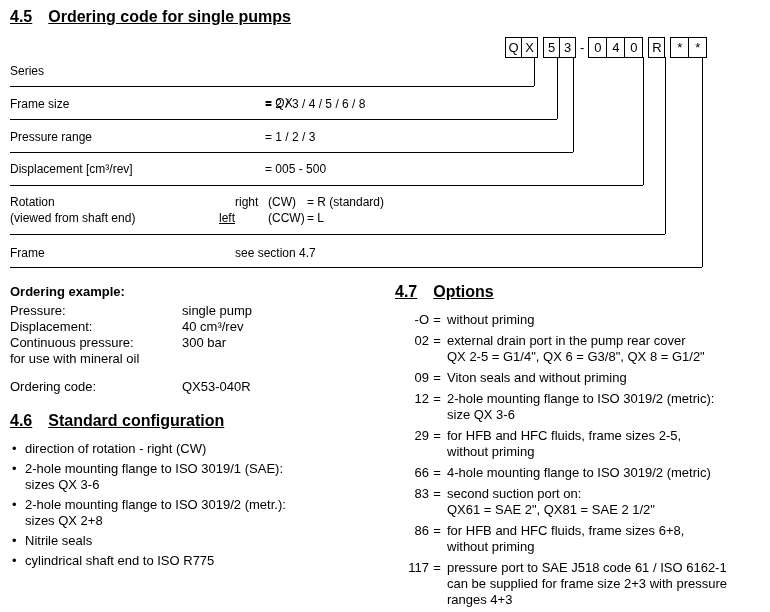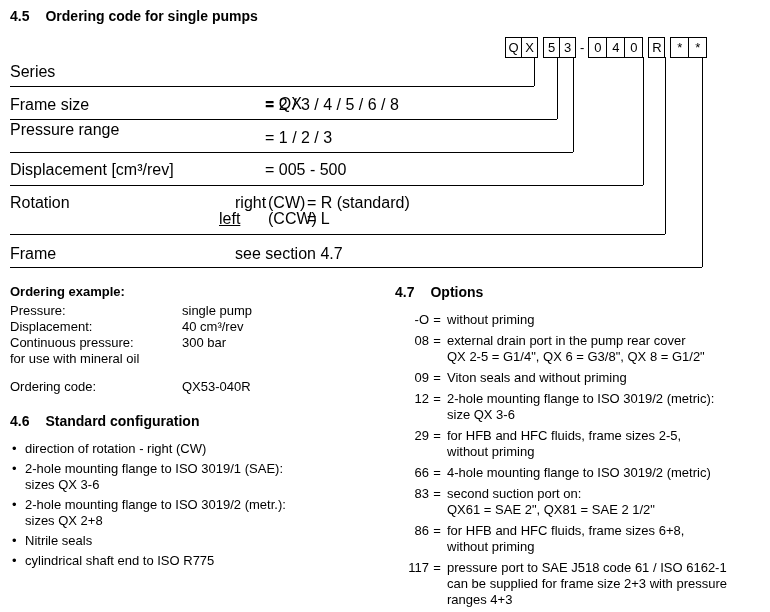--- a/index.html
+++ b/index.html
@@ -1,21 +1,21 @@
 <!DOCTYPE html>
 <html><head>
 <meta charset="utf-8">
 <style>
   * { margin:0; padding:0; box-sizing:border-box; }
   html,body { background:#ffffff; }
   body { font-family:"Liberation Sans", sans-serif; color:#000; }
   .page { position:relative; width:770px; height:612px; background:#fff; overflow:hidden; }
   .abs { position:absolute; }
-  .txt { font-size:16px; line-height:15px; white-space:nowrap; }
-  .h1 { font-size:14px; font-weight:bold; white-space:nowrap; }
+  .txt { font-size:12px; line-height:15px; white-space:nowrap; }
+  .h1 { font-size:16px; font-weight:bold; white-space:nowrap;text-decoration:underline; }
   .sec-title { margin-left:16px; }
   .hrule { position:absolute; left:10px; height:1px; background:#000; }
   .vline { position:absolute; width:1px; background:#000; }
   .code-row { display:flex; align-items:center; }
   .cgroup { display:flex; }
   .cbox { width:17px; height:21px; border:1px solid #000; display:flex; align-items:center; justify-content:center; font-size:13px; background:#fff; }
   .cbox + .cbox { margin-left:-1px; }
   .cbox.wide { width:19px; }
   .csep { margin:0 4px; font-size:13px; }
   .gap { margin-left:5px; }
@@ -70,31 +70,32 @@
   <div class="abs txt" style="left:10px; top:64px;">Series</div>
   <div class="abs txt" style="left:265px; top:80px;margin-top:16px;">= QX</div>
   <div class="hrule" style="top:86px; width:524px;"></div>
   <div class="vline" style="left:534px; top:57px; height:29px;"></div>
 
   <div class="abs txt" style="left:10px; top:97px;">Frame size</div>
   <div class="abs txt" style="left:265px; top:97px;">= 2 / 3 / 4 / 5 / 6 / 8</div>
   <div class="hrule" style="top:119px; width:547px;"></div>
   <div class="vline" style="left:557px; top:57px; height:62px;"></div>
 
-  <div class="abs txt" style="left:10px; top:122px;">Pressure range</div>
+  <div class="abs txt" style="left:10px; top:130px;">Pressure range</div>
   <div class="abs txt" style="left:265px; top:130px;">= 1 / 2 / 3</div>
   <div class="hrule" style="top:152px; width:563px;"></div>
   <div class="vline" style="left:573px; top:57px; height:95px;"></div>
 
   <div class="abs txt" style="left:10px; top:162px;">Displacement [cm³/rev]</div>
   <div class="abs txt" style="left:265px; top:162px;">= 005 - 500</div>
   <div class="hrule" style="top:185px; width:633px;"></div>
   <div class="vline" style="left:643px; top:57px; height:128px;"></div>
 
   <div class="abs txt" style="left:10px; top:195px;">Rotation</div>
+  <div class="abs txt" style="left:10px; top:211px;">(viewed from shaft end)</div>
   <div class="abs txt" style="left:235px; top:195px;">right</div>
   <div class="abs txt" style="left:268px; top:195px;">(CW)</div>
   <div class="abs txt" style="left:307px; top:195px;">= R (standard)</div>
   <div class="abs txt" style="left:219px; top:211px;text-decoration:underline;">left</div>
   <div class="abs txt" style="left:268px; top:211px;">(CCW)</div>
   <div class="abs txt" style="left:307px; top:211px;">= L</div>
   <div class="hrule" style="top:234px; width:655px;"></div>
   <div class="vline" style="left:665px; top:57px; height:177px;"></div>
 
   <div class="abs txt" style="left:10px; top:246px;">Frame</div>
@@ -156,21 +157,21 @@
     </div>
 
     <div class="opt">
       <span class="opt-code">-O</span>
       <span class="opt-eq">=</span>
       <div class="opt-lines">
         <div>without priming</div>
       </div>
     </div>
     <div class="opt">
-      <span class="opt-code">08</span>
+      <span class="opt-code">02</span>
       <span class="opt-eq">=</span>
       <div class="opt-lines">
         <div>external drain port in the pump rear cover</div>
         <div>QX 2-5 = G1/4", QX 6 = G3/8", QX 8 = G1/2"</div>
       </div>
     </div>
     <div class="opt">
       <span class="opt-code">09</span>
       <span class="opt-eq">=</span>
       <div class="opt-lines">

